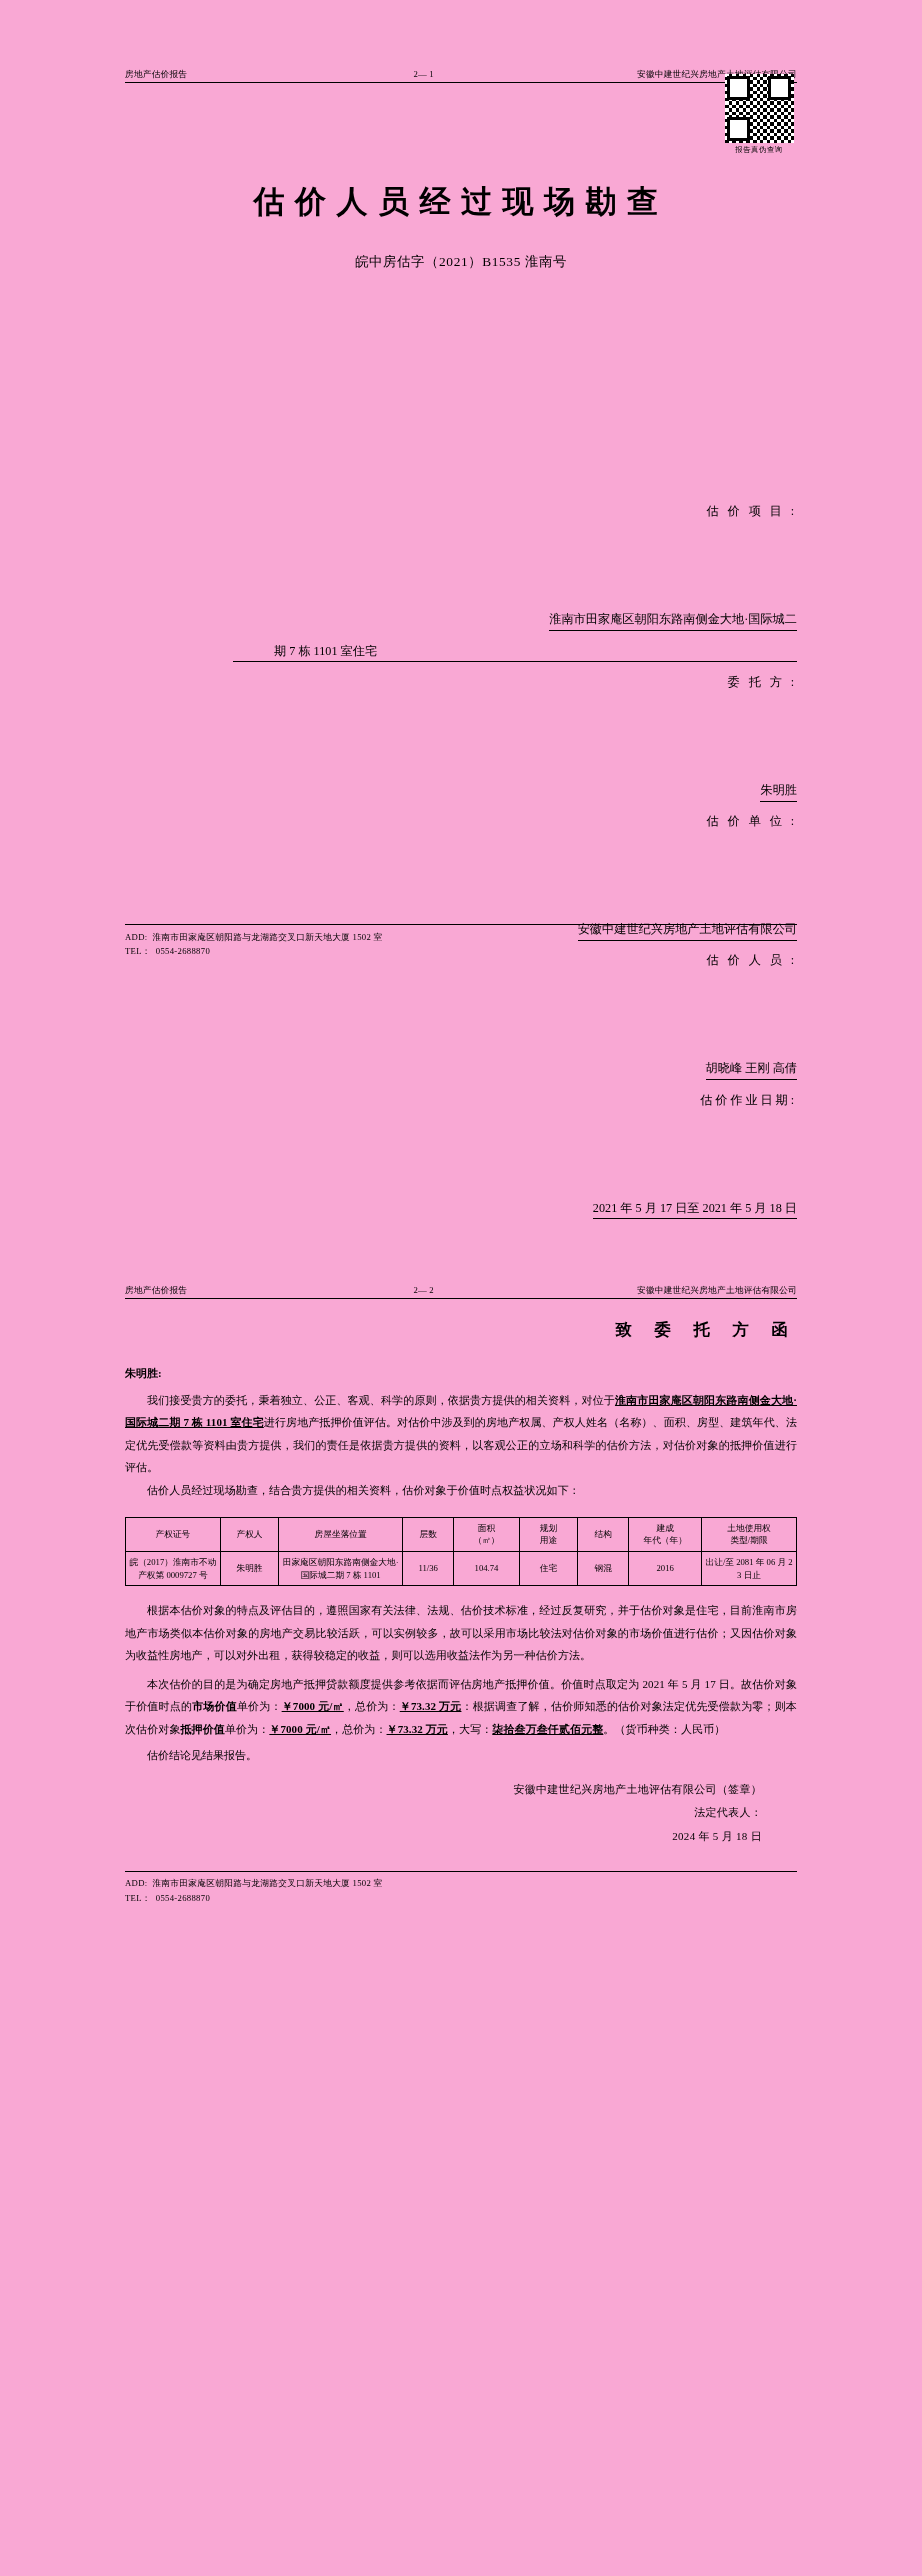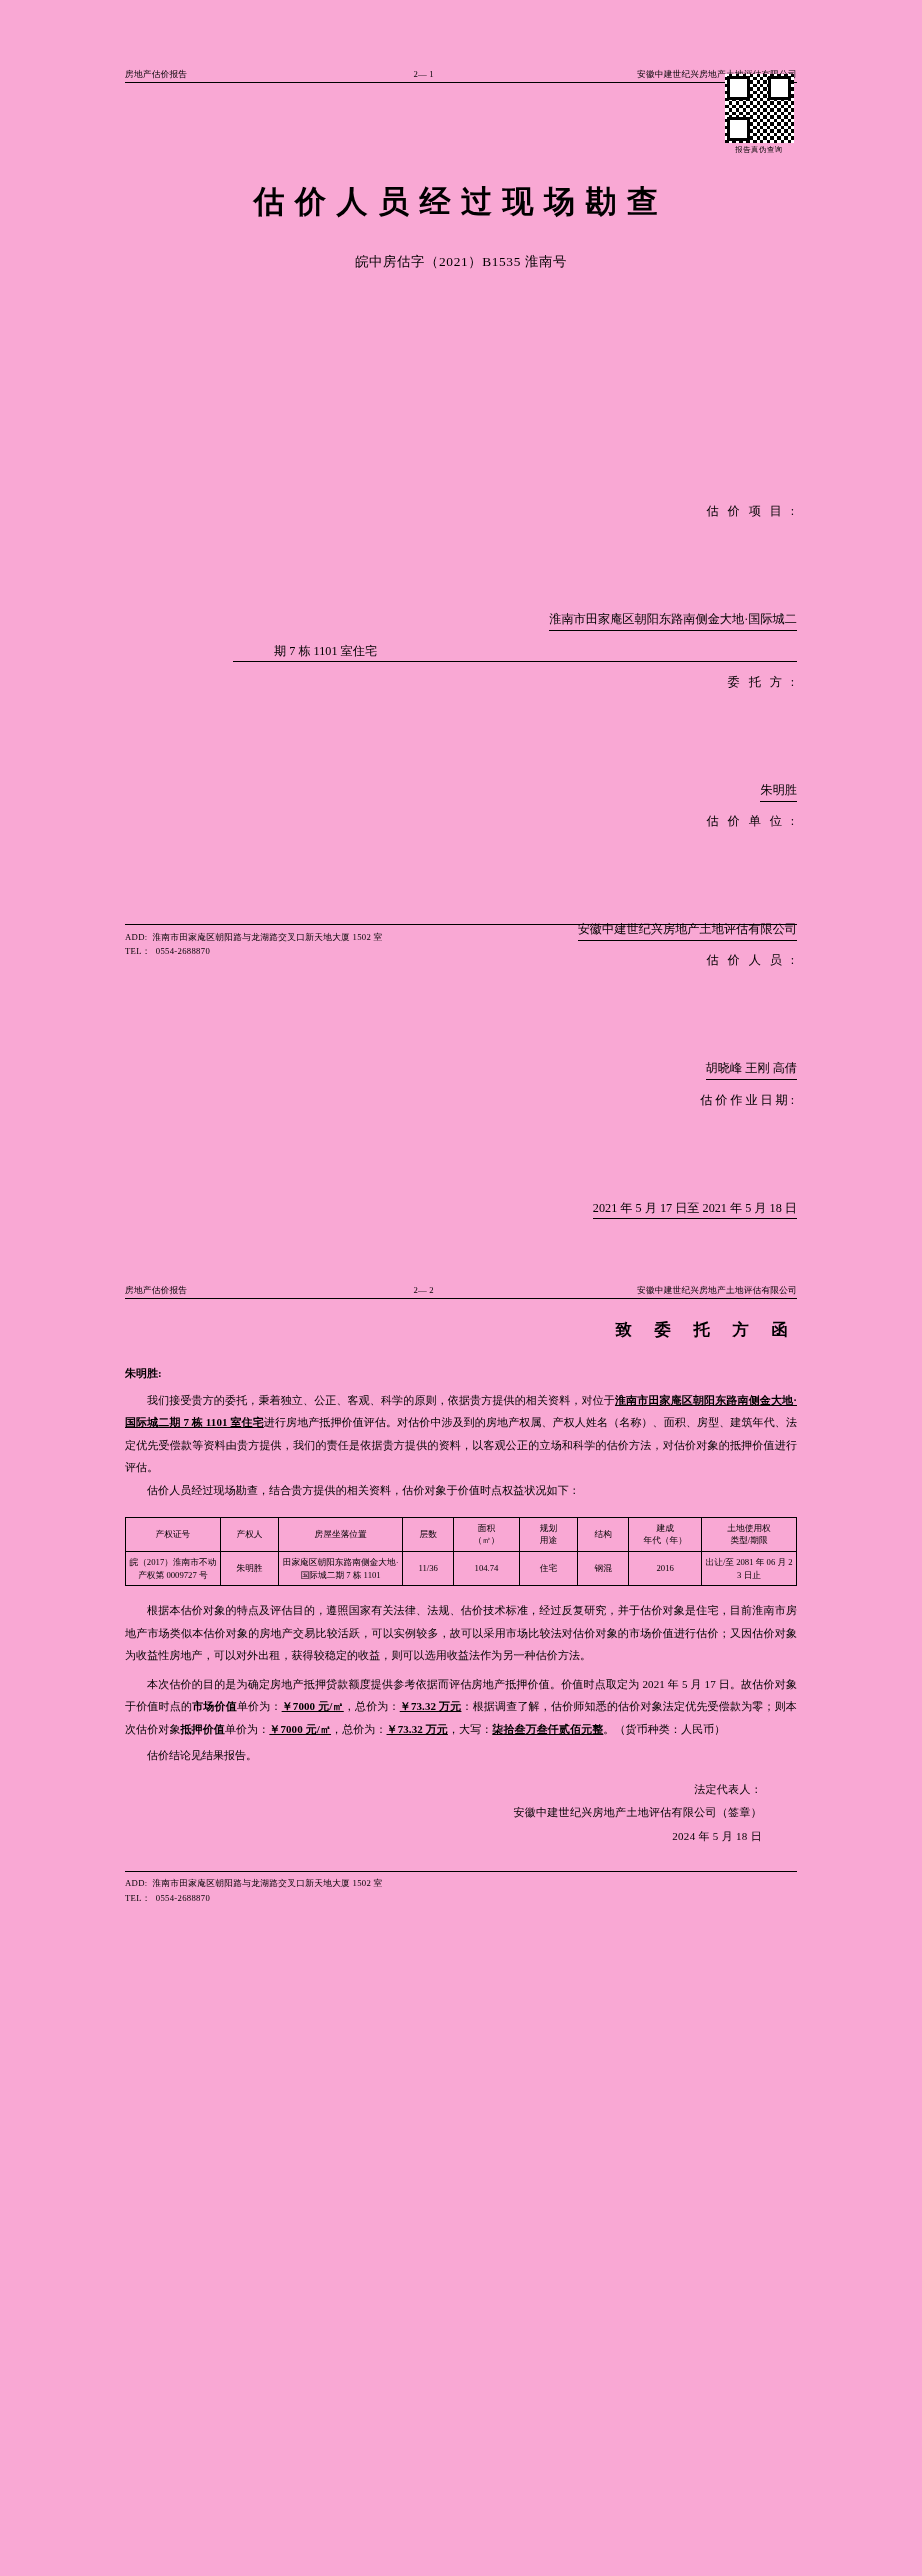--- a/index.html
+++ b/index.html
@@ -327,22 +327,22 @@
 
     <p class="body">根据本估价对象的特点及评估目的，遵照国家有关法律、法规、估价技术标准，经过反复研究，并于估价对象是住宅，目前淮南市房地产市场类似本估价对象的房地产交易比较活跃，可以实例较多，故可以采用市场比较法对估价对象的市场价值进行估价；又因估价对象为收益性房地产，可以对外出租，获得较稳定的收益，则可以选用收益法作为另一种估价方法。</p>
 
     <p class="body" style="margin-top:5.8px;">
       <span>本次估价的目的是为确定房地产抵押贷款额度提供参考依据而评估房地产抵押价值。价值时点取定为 2021 年 5 月 17 日。故估价对象于价值时点的</span><span class="b">市场价值</span><span>单价为：</span><span class="bu">￥7000 元/㎡</span><span>，总价为：</span><span class="bu">￥73.32 万元</span><span>：根据调查了解，估价师知悉的估价对象法定优先受偿款为零；则本次估价对象</span><span class="b">抵押价值</span><span>单价为：</span><span class="bu">￥7000 元/㎡</span><span>，总价为：</span><span class="bu">￥73.32 万元</span><span>，大写：</span><span class="bu">柒拾叁万叁仟贰佰元整</span><span>。（货币种类：人民币）</span>
     </p>
 
     <p class="concl">估价结论见结果报告。</p>
 
     <div class="sig-block">
+      <div>安徽中建世纪兴房地产土地评估有限公司（签章）</div>
       <div>法定代表人：</div>
-      <div>安徽中建世纪兴房地产土地评估有限公司（签章）</div>
       <div>2024 年 5 月 18 日</div>
     </div>
 
     <div class="run-footer p2-footer">
       <div class="f-line">ADD:  淮南市田家庵区朝阳路与龙湖路交叉口新天地大厦 1502 室</div>
       <div class="f-line">TEL：  0554-2688870</div>
     </div>
 
   </div>
 

